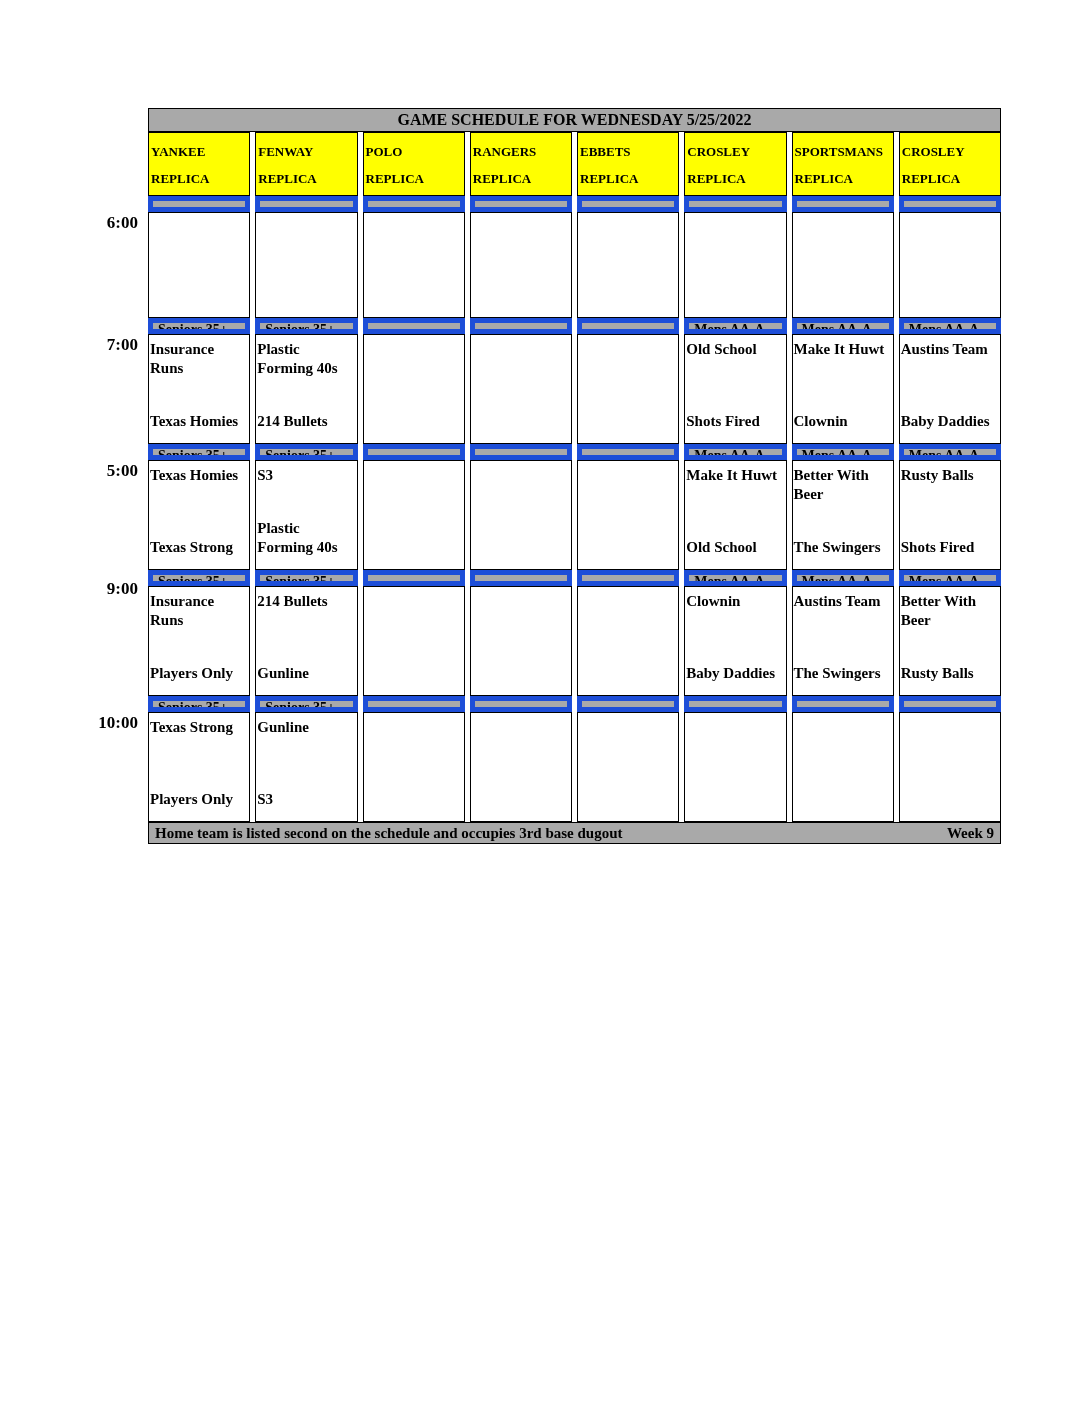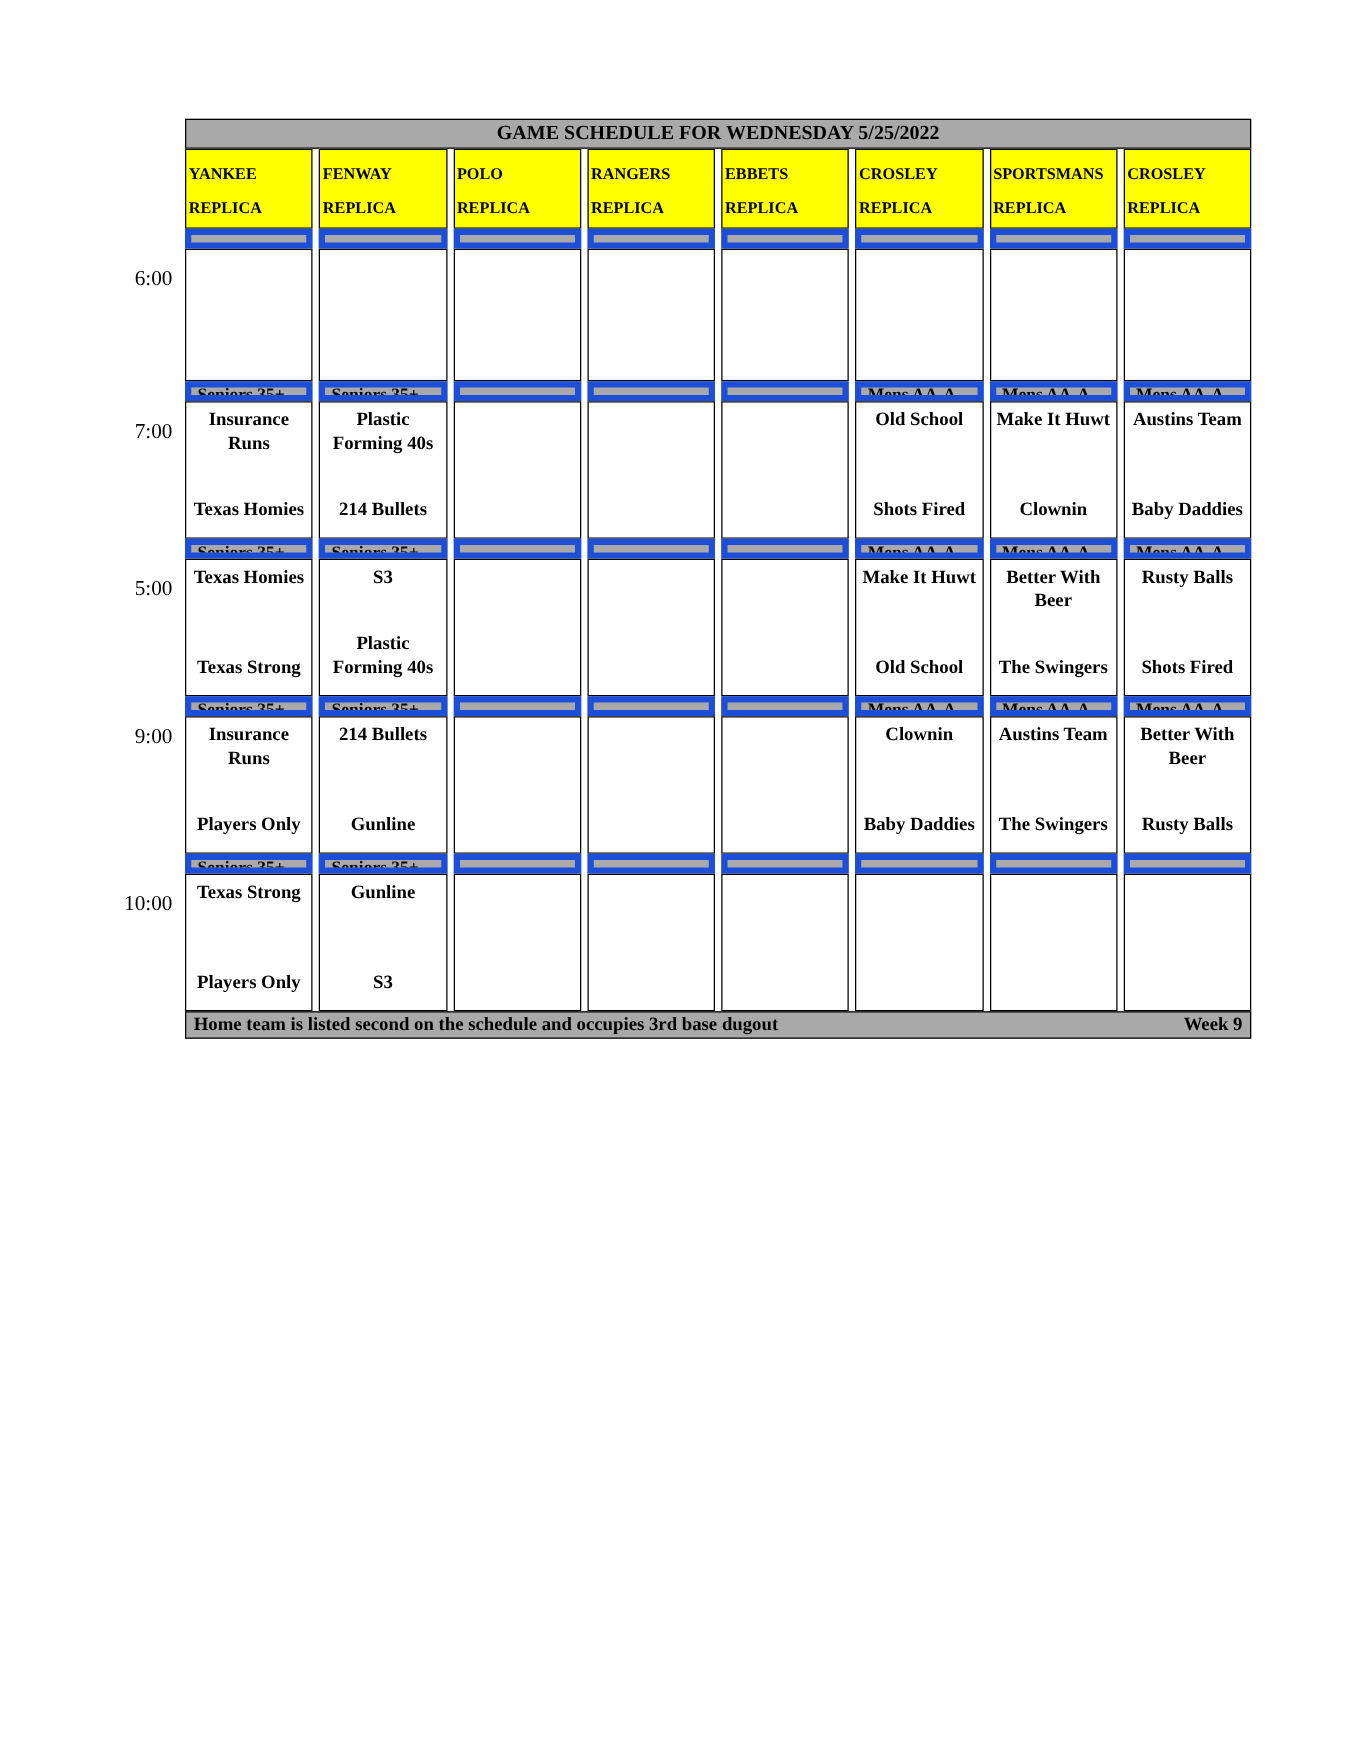--- a/index.html
+++ b/index.html
@@ -1,47 +1,47 @@
 <!DOCTYPE html>
 <html style="--band: #a9a9a9; --header-bg: #ffff00;"><head>
 <meta charset="utf-8">
 <style>
   * { margin:0; padding:0; box-sizing:border-box; }
   html,body { background:#ffffff; }
   body { width:1088px; height:1408px; font-family:"Liberation Serif", serif; color:#000; }
   #page { position:relative; width:1088px; height:1408px; background:#ffffff; overflow:hidden; }
   #schedule {
-    position:absolute; left:148px; top:95px; width:853px;
+    position:absolute; left:148px; top:108px; width:853px;
     display:grid; grid-template-columns:repeat(8,1fr); column-gap:5px;
     grid-template-rows:24px 64px 16px 106px 16px 110px 16px 110px 16px 110px 16px 110px 22px;
   }
   .title {
     grid-column:1/-1; background:var(--band,#a9a9a9); border:1px solid #000;
     text-align:center; font-weight:bold; font-size:16px; line-height:22px;
   }
   .hdr {
     background:var(--header-bg,#ffff00); border:1px solid #000;
     display:flex; flex-direction:column; justify-content:space-between;
     padding:12px 2px 10px; text-align:left; font-weight:bold; font-size:13px; line-height:13px;
   }
   .band {
     background:var(--band,#a9a9a9); border:5px solid #1d4ed8;
     font-weight:bold; font-size:14px; line-height:14px; padding-left:5px; overflow:hidden; white-space:nowrap;
   }
   .game {
     background:#ffffff; border:1px solid #000;
     display:flex; flex-direction:column; justify-content:space-between;
-    text-align:center; padding:5px 1px 12px; font-weight:bold; font-size:15px; line-height:19px;
+    text-align:left; padding:5px 1px 12px; font-weight:bold; font-size:15px; line-height:19px;
   }
   .footer {
     grid-column:1/-1; background:var(--band,#a9a9a9); border:1px solid #000;
     display:flex; justify-content:space-between; align-items:center;
     font-weight:bold; font-size:15px; padding:0 6px; white-space:nowrap;
   }
-  .time { position:absolute; left:0; width:138px; text-align:right; font-weight:normal; font-size:17px; }
+  .time { position:absolute; left:0; width:138px; text-align:right; font-weight:bold; font-size:17px; }
 </style>
 </head>
 <body>
 
 <div id="page">
 
   <div class="time" style="top:213px">6:00</div>
   <div class="time" style="top:335px">7:00</div>
   <div class="time" style="top:461px">5:00</div>
   <div class="time" style="top:579px">9:00</div>

